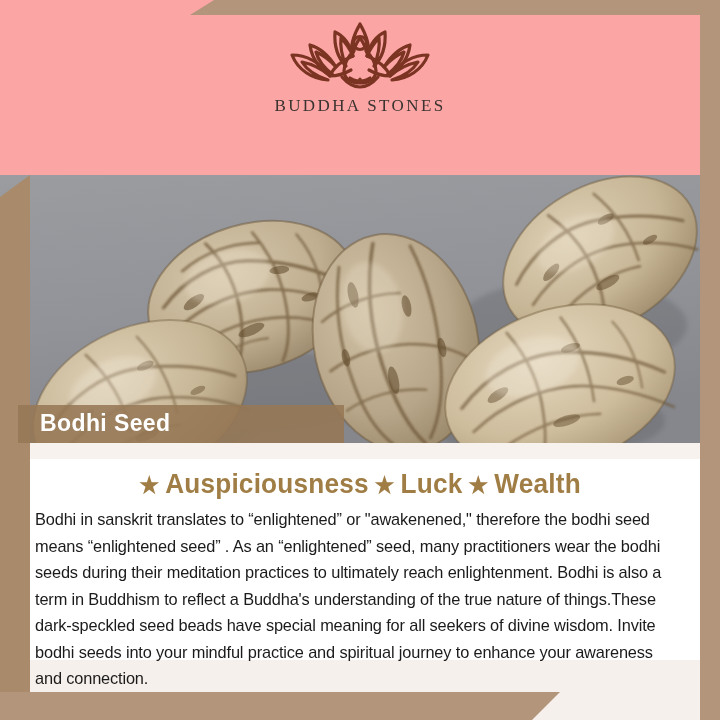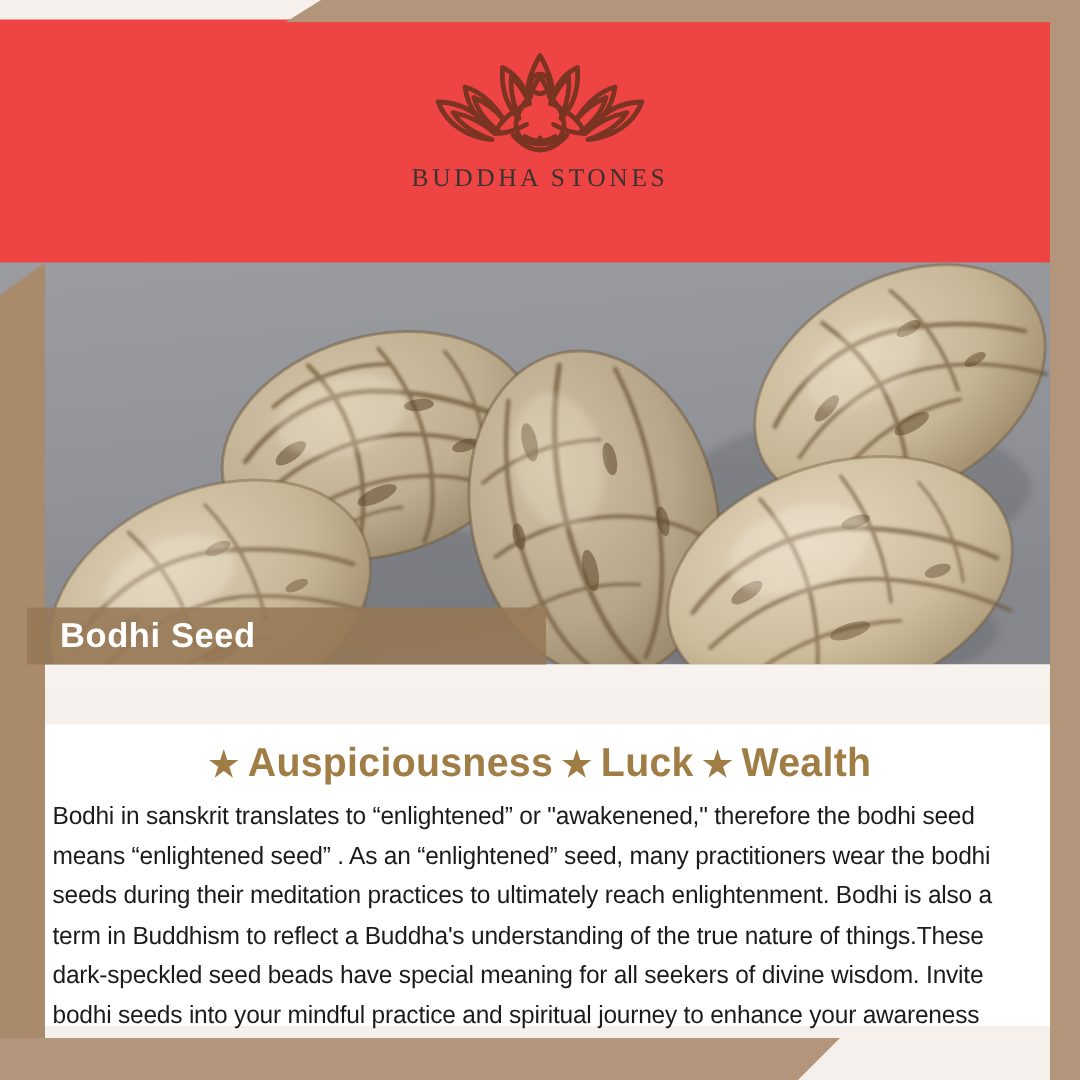--- a/index.html
+++ b/index.html
@@ -59,23 +59,23 @@
     position: absolute;
     left: 0; bottom: 0;
     width: 720px; height: 28px;
     background: #f6f0ec;
     z-index: -1;
   }
 
   
   .header {
     position: absolute;
-    left: 0; top: 13px;
+    left: 0; top: 0;
     width: 720px; height: 224px;
-    background: #ef4444;
+    background: #fca5a5;
   }
   .logo-wrap {
     position: absolute;
     left: 0; top: 18px;
     width: 720px;
     text-align: center;
   }
   .logo-mark {
     display: block;
     margin: 0 auto;
@@ -119,21 +119,20 @@
     background: #95979b;
   }
   .hero svg { display: block; }
 
   .seed-label {
     position: absolute;
     left: 18px; top: 405px;
     width: 326px; height: 38px;
     background: rgba(150,120,85,0.88);
     z-index: 5;
-    padding-left: 20px;
   }
   .seed-label span {
     position: absolute;
     left: 22px; top: 0;
     line-height: 37px;
     font-size: 23px;
     font-weight: bold;
     color: #ffffff;
     letter-spacing: 0.4px;
   }
@@ -143,21 +142,20 @@
     position: absolute;
     left: 0; top: 443px;
     width: 720px; height: 16px;
     background: #f8f2ee;
   }
   .content {
     position: absolute;
     left: 0; top: 459px;
     width: 720px; height: 201px;
     background: #ffffff;
-    margin-top: 24px;
   }
   .benefits {
     position: absolute;
     left: 0; top: 10px;
     width: 720px;
     text-align: center;
     font-family: "Liberation Sans Narrow", "Liberation Sans", sans-serif;
     font-size: 27px;
     font-weight: bold;
     color: #a07d45;

